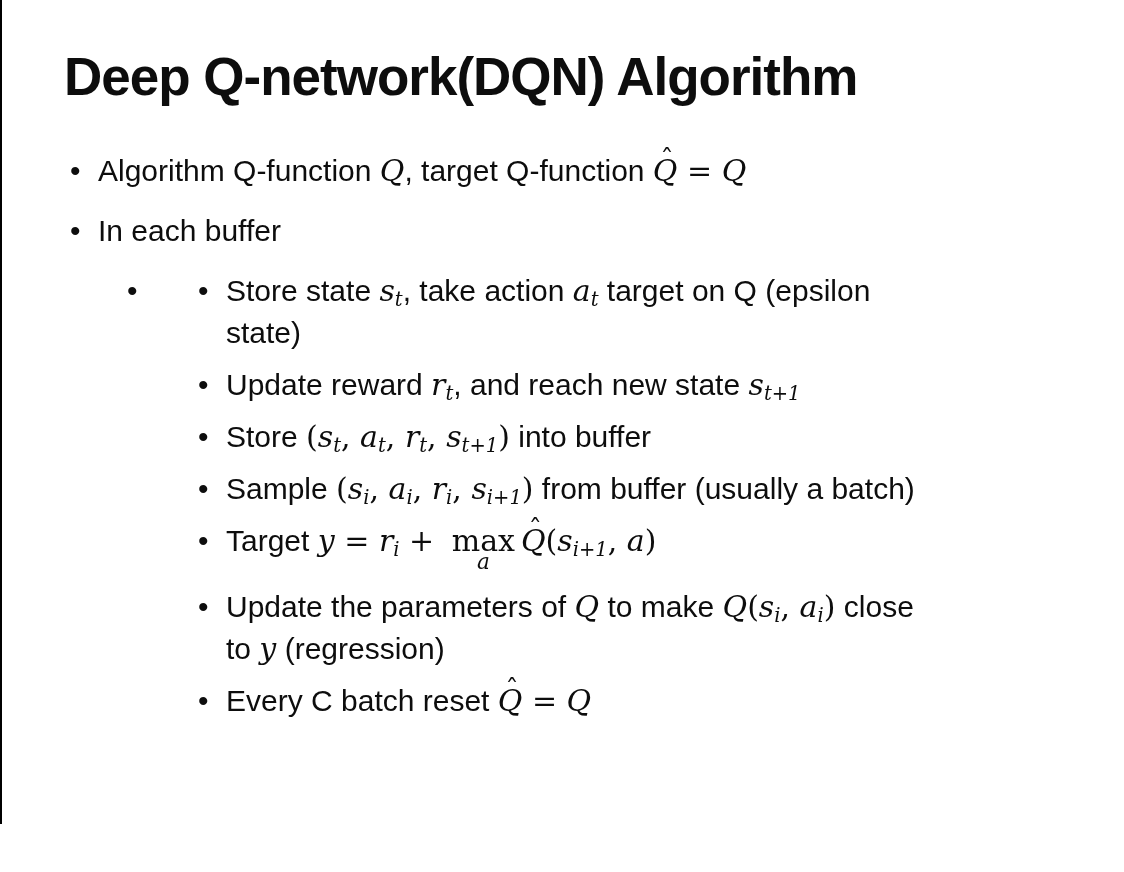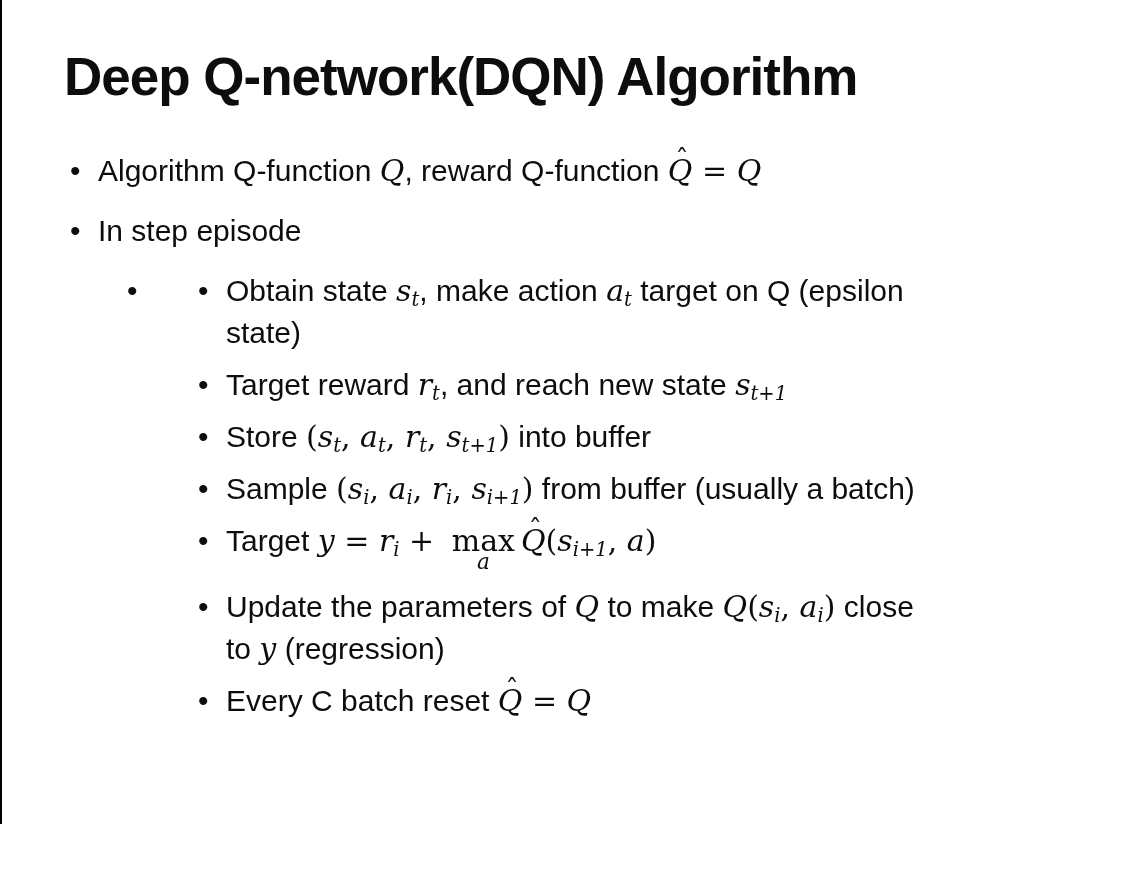--- a/index.html
+++ b/index.html
@@ -90,24 +90,24 @@
     font-style:italic;
     font-size:0.72em;
   }
 </style>
 </head>
 <body>
 
 <div class="slide">
   <h1 class="title">Deep Q-network(DQN) Algorithm</h1>
   <div class="bullets">
-      <div class="bullet lv1"><span class="dot">•</span><span class="content"><span class="txt">Algorithm Q-function </span><span class="mv">Q</span><span class="txt">, reward Q-function </span><span class="hatw"><span class="hatmark">ˆ</span><span class="mv">Q</span></span><span class="mr"> = </span><span class="mv">Q</span></span></div>
-      <div class="bullet lv1"><span class="dot">•</span><span class="content"><span class="txt">In step episode</span></span></div>
+      <div class="bullet lv1"><span class="dot">•</span><span class="content"><span class="txt">Algorithm Q-function </span><span class="mv">Q</span><span class="txt">, target Q-function </span><span class="hatw"><span class="hatmark">ˆ</span><span class="mv">Q</span></span><span class="mr"> = </span><span class="mv">Q</span></span></div>
+      <div class="bullet lv1"><span class="dot">•</span><span class="content"><span class="txt">In each buffer</span></span></div>
       <div class="bullet lv2"><span class="dot">•</span></div>
-      <div class="bullet lv3"><span class="dot">•</span><span class="content"><span class="txt">Obtain state </span><span class="mv">s<sub class="msub">t</sub></span><span class="txt">, make action </span><span class="mv">a<sub class="msub">t</sub></span><span class="txt"> target on Q (epsilon</span><br><span class="txt">state)</span></span></div>
-      <div class="bullet lv3"><span class="dot">•</span><span class="content"><span class="txt">Target reward </span><span class="mv">r<sub class="msub">t</sub></span><span class="txt">, and reach new state </span><span class="mv">s<sub class="msub">t+1</sub></span></span></div>
+      <div class="bullet lv3"><span class="dot">•</span><span class="content"><span class="txt">Store state </span><span class="mv">s<sub class="msub">t</sub></span><span class="txt">, take action </span><span class="mv">a<sub class="msub">t</sub></span><span class="txt"> target on Q (epsilon</span><br><span class="txt">state)</span></span></div>
+      <div class="bullet lv3"><span class="dot">•</span><span class="content"><span class="txt">Update reward </span><span class="mv">r<sub class="msub">t</sub></span><span class="txt">, and reach new state </span><span class="mv">s<sub class="msub">t+1</sub></span></span></div>
       <div class="bullet lv3"><span class="dot">•</span><span class="content"><span class="txt">Store </span><span class="mr">(</span><span class="mv">s<sub class="msub">t</sub></span><span class="mr">, </span><span class="mv">a<sub class="msub">t</sub></span><span class="mr">, </span><span class="mv">r<sub class="msub">t</sub></span><span class="mr">, </span><span class="mv">s<sub class="msub">t+1</sub></span><span class="mr">)</span><span class="txt"> into buffer</span></span></div>
       <div class="bullet lv3"><span class="dot">•</span><span class="content"><span class="txt">Sample </span><span class="mr">(</span><span class="mv">s<sub class="msub">i</sub></span><span class="mr">, </span><span class="mv">a<sub class="msub">i</sub></span><span class="mr">, </span><span class="mv">r<sub class="msub">i</sub></span><span class="mr">, </span><span class="mv">s<sub class="msub">i+1</sub></span><span class="mr">)</span><span class="txt"> from buffer (usually a batch)</span></span></div>
       <div class="bullet lv3 after-gap"><span class="dot">•</span><span class="content"><span class="txt">Target </span><span class="mv">y</span><span class="mr"> = </span><span class="mv">r<sub class="msub">i</sub></span><span class="mr"> + </span><span class="maxw"><span class="maxlbl">max</span><span class="maxunder">a</span></span><span class="hatw"><span class="hatmark">ˆ</span><span class="mv">Q</span></span><span class="mr">(</span><span class="mv">s<sub class="msub">i+1</sub></span><span class="mr">, </span><span class="mv">a</span><span class="mr">)</span></span></div>
       <div class="bullet lv3"><span class="dot">•</span><span class="content"><span class="txt">Update the parameters of </span><span class="mv">Q</span><span class="txt"> to make </span><span class="mv">Q</span><span class="mr">(</span><span class="mv">s<sub class="msub">i</sub></span><span class="mr">, </span><span class="mv">a<sub class="msub">i</sub></span><span class="mr">)</span><span class="txt"> close</span><br><span class="txt">to </span><span class="mv">y</span><span class="txt"> (regression)</span></span></div>
       <div class="bullet lv3"><span class="dot">•</span><span class="content"><span class="txt">Every C batch reset </span><span class="hatw"><span class="hatmark">ˆ</span><span class="mv">Q</span></span><span class="mr"> = </span><span class="mv">Q</span></span></div>
     </div>
 </div>
 
 </body></html>

